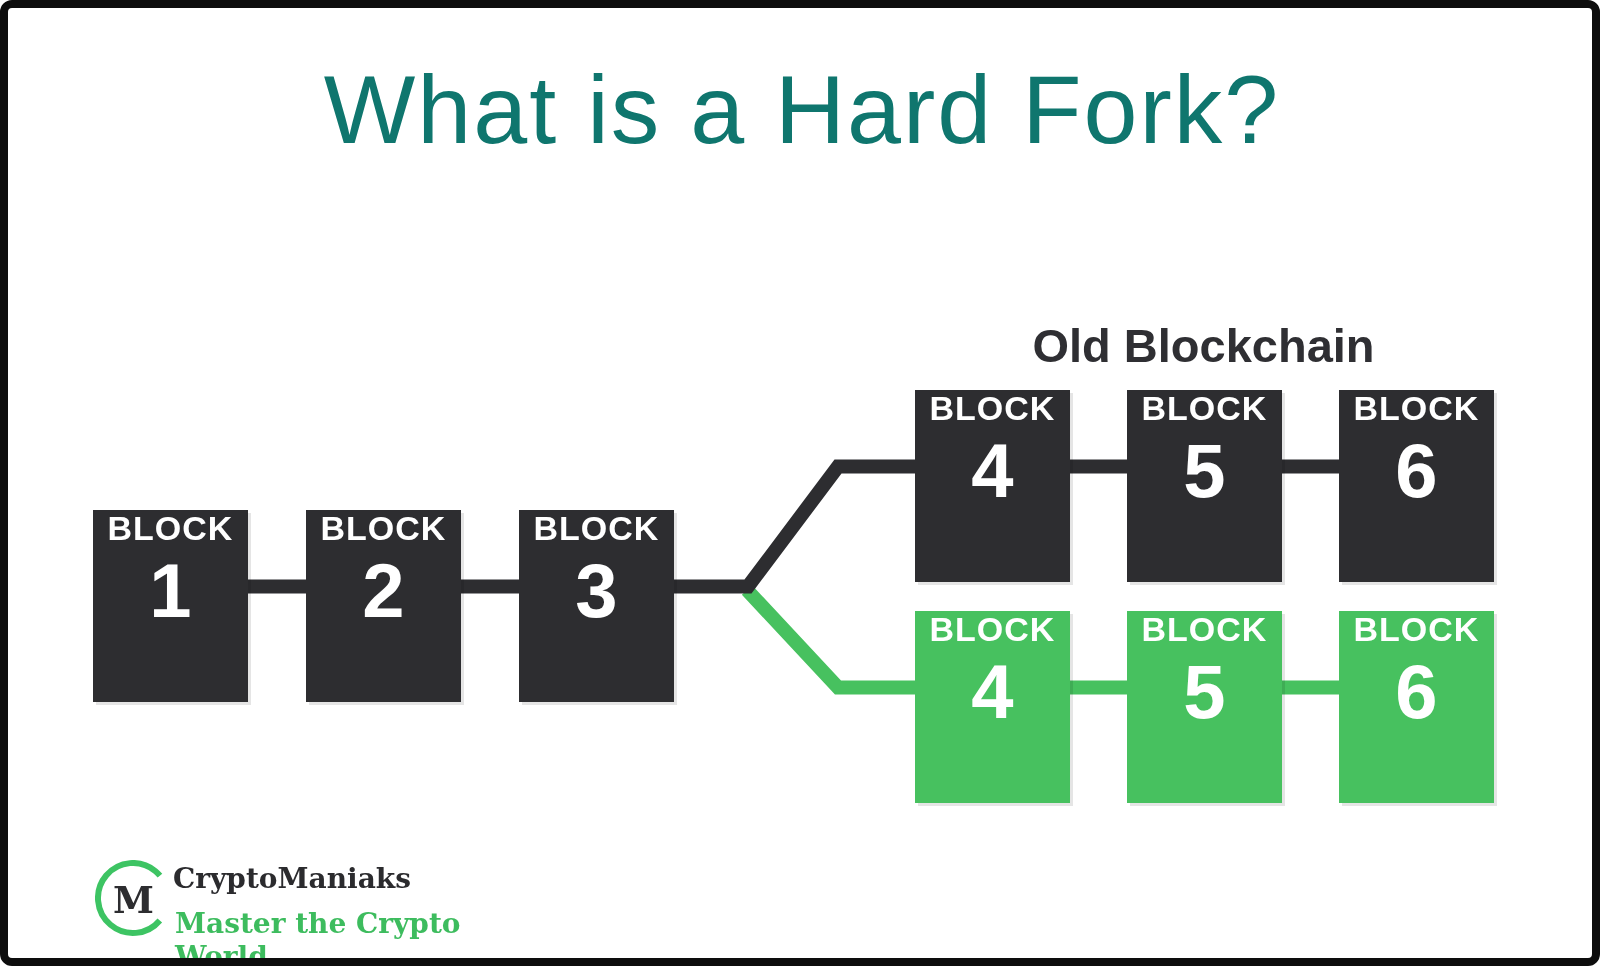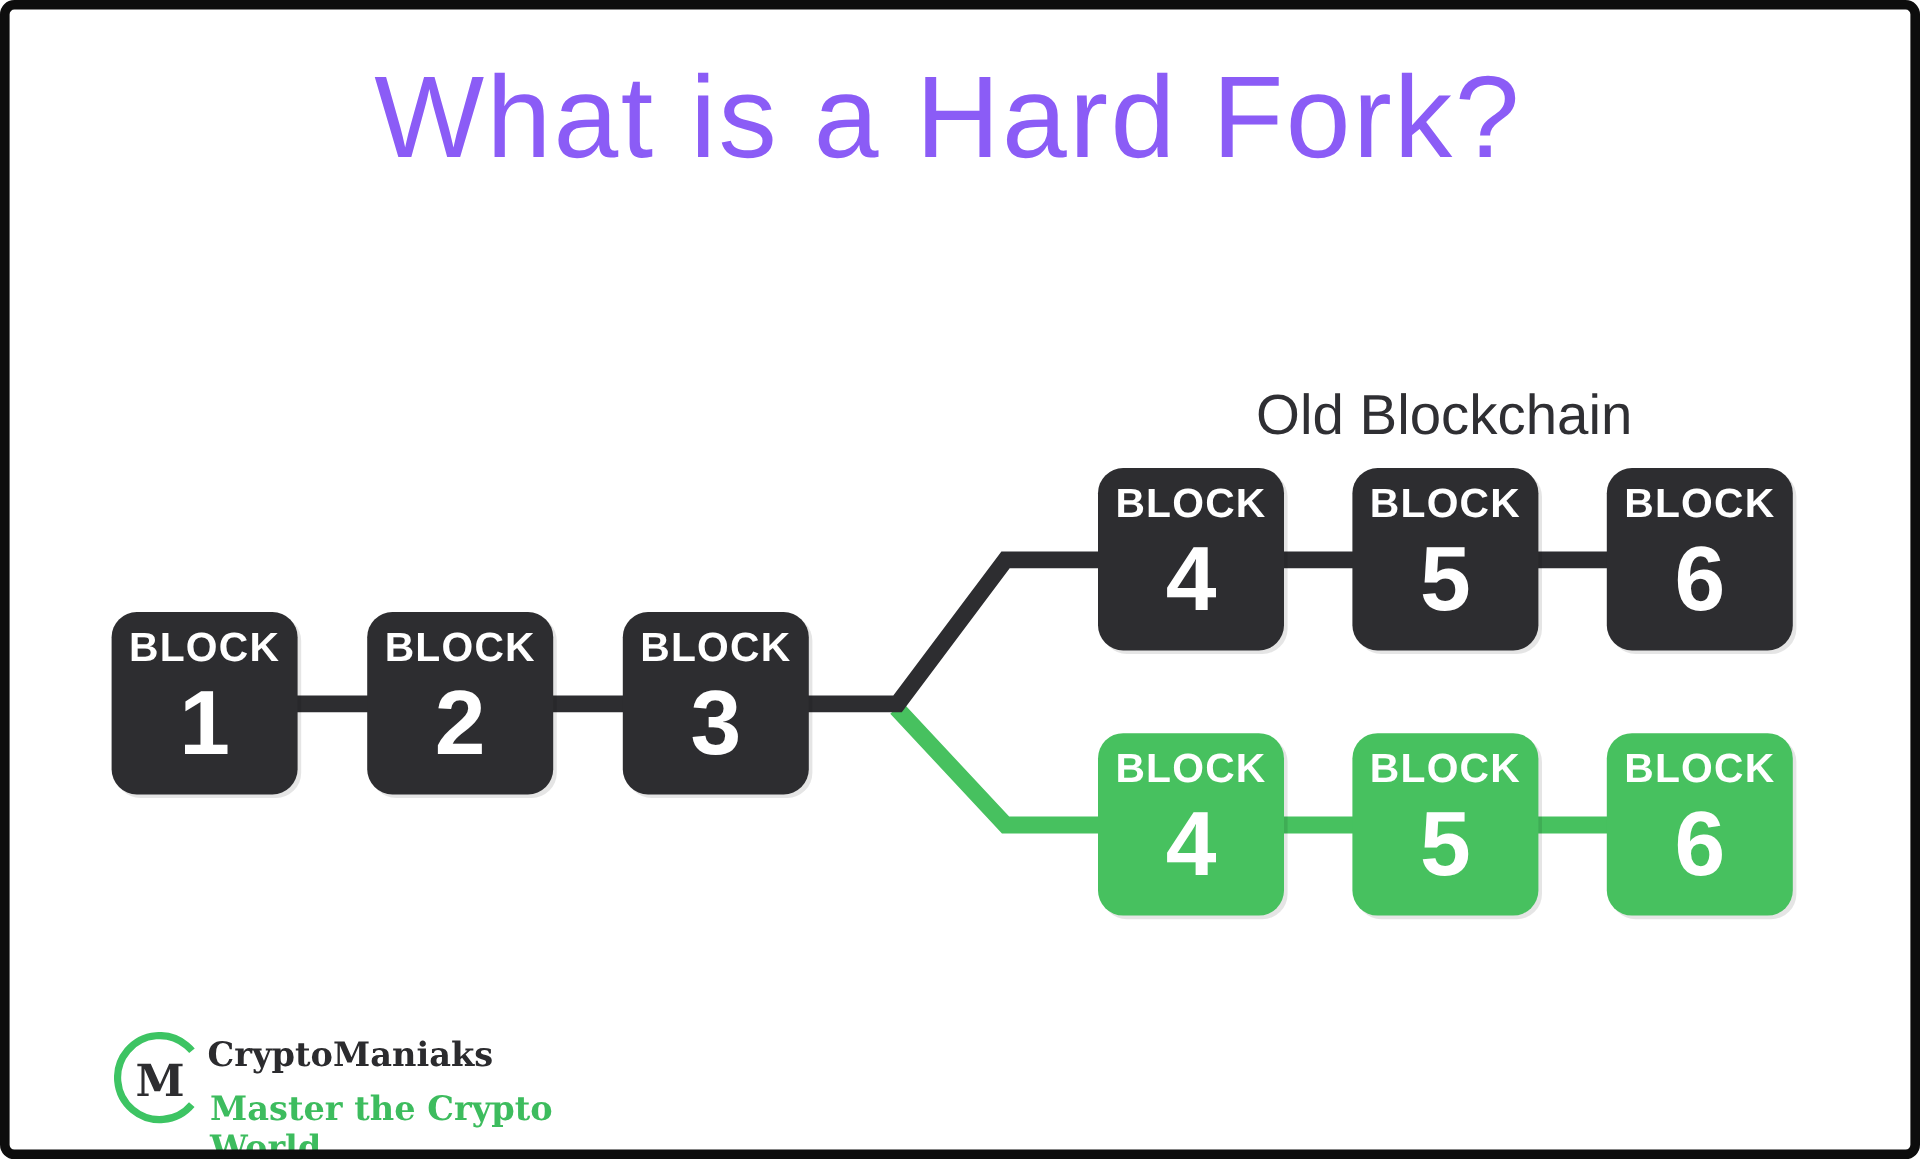--- a/index.html
+++ b/index.html
@@ -12,56 +12,55 @@
   }
   .frame{
     position:absolute;inset:0;
     border:8px solid #0d0d0d;
     border-radius:12px;
     pointer-events:none;
   }
   .title{
     position:absolute;
     left:0;top:42px;width:1580px;
-    margin:0;
+    margin:12px;
     text-align:center;
     font-size:97px;
     font-weight:200;
     letter-spacing:2px;
-    color:#8b5cf6;
+    color:#0f766e;
   }
   .connectors{position:absolute;left:0;top:0;}
   .line{fill:none;stroke-width:14px;stroke-linejoin:miter;}
   .line.dark{stroke:#2d2d30;}
   .line.green{stroke:#47c15f;}
   .block{
     position:absolute;
-    width:155px;height:152px;
+    width:155px;height:192px;
     display:flex;flex-direction:column;align-items:center;
-    padding-top:12px;box-sizing:border-box;
+    box-sizing:border-box;
     color:#ffffff;
     box-shadow:3px 3px 0 rgba(0,0,0,0.10);
-    border-radius:21px;
   }
   .block.dark{background:#2d2d30;}
   .block.green{background:#47c15f;}
   .block-word{
     font-size:34px;font-weight:600;letter-spacing:1px;line-height:1.1;
   }
   .block-num{
     font-size:76px;font-weight:600;line-height:1.0;margin-top:6px;
   }
   .chain-label{
     position:absolute;
     width:577px;
     text-align:center;
     font-size:47px;
     font-weight:400;
   }
-  .old-label{left:915px;top:318px;color:#2f2f33;}
+  .old-label{left:915px;top:318px;color:#2f2f33;font-weight:bold;}
   .new-label{left:915px;top:768px;color:#4ac161;}
   .logo{
     position:absolute;left:95px;top:860px;width:460px;height:86px;
   }
   .logo-ring{position:absolute;left:0;top:0;}
   .logo-ring circle{fill:none;stroke:#3dc463;stroke-width:6px;}
   .logo-m{
     position:absolute;left:18px;top:18px;width:40px;
     text-align:center;
     font-family:"DejaVu Serif", serif;

